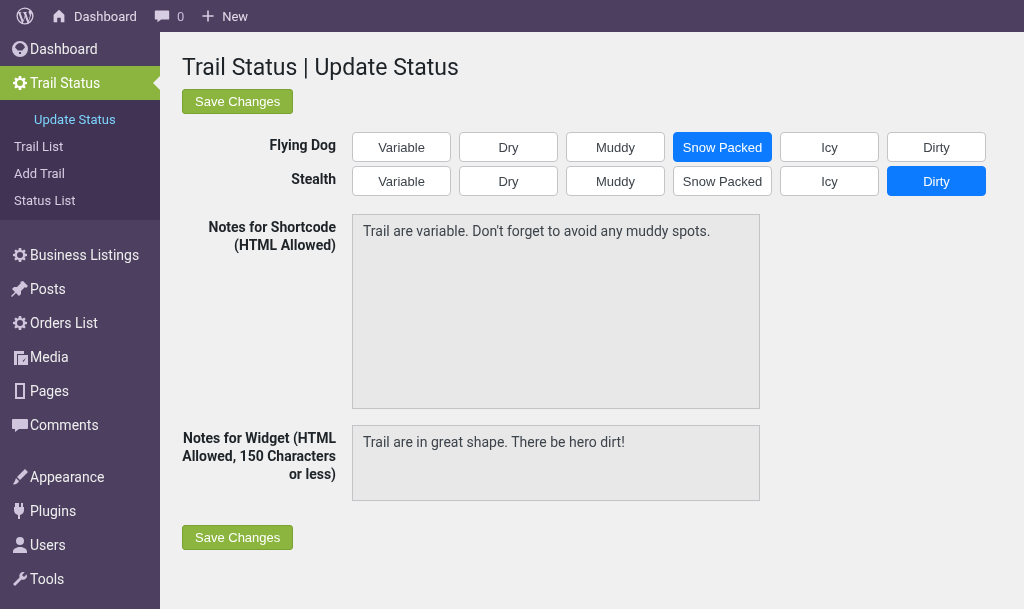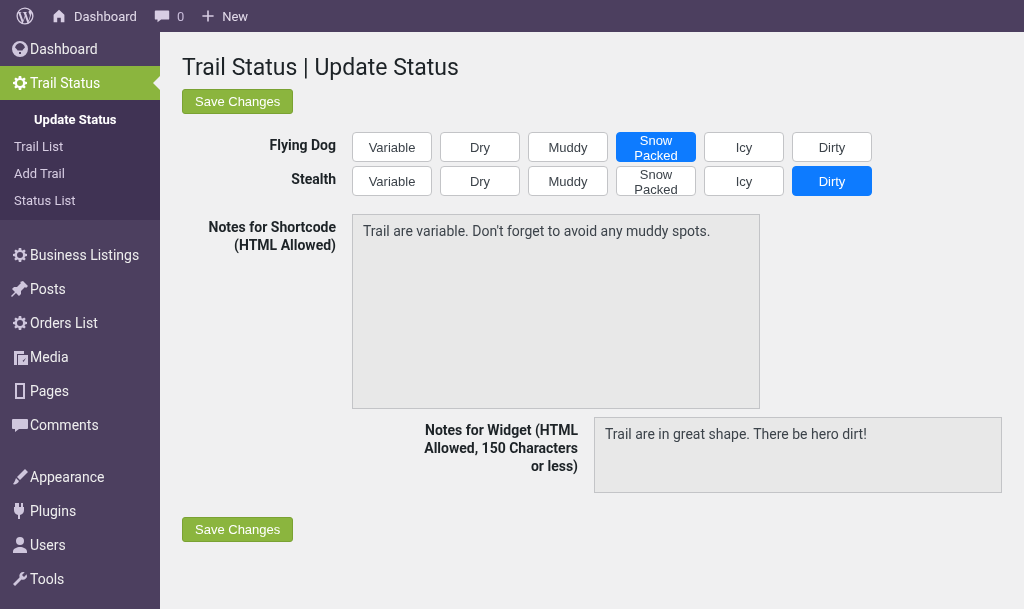--- a/index.html
+++ b/index.html
@@ -73,21 +73,21 @@
   .submenu {
     background: #403354;
     padding: 6px 0;
   }
   .submenu .sub-item {
     padding: 6px 14px;
     color: #d7cde3;
     font-size: 13px;
     cursor: pointer;
   }
-  .submenu .sub-item.current { color: #ffffff; font-weight: 700; padding-left: 34px; }
+  .submenu .sub-item.current { color: #7dd3fc; font-weight: 400; padding-left: 34px; }
 
   .menu-separator { height: 18px; }
 
   .content {
     flex: 1;
     padding: 12px 22px;
     overflow: auto;
   }
   h1 {
     font-size: 23px;
@@ -119,21 +119,21 @@
     font-size: 14px;
     line-height: 1.3;
     padding-top: 4px;
   }
 
   .status-buttons {
     display: flex;
     gap: 8px;
   }
   .status-btn {
-    width: 80px;
+    width: 99px;
     height: 30px;
     border: 1px solid #c3c4c7;
     background: #fff;
     border-radius: 4px;
     font-size: 13px;
     color: #3c434a;
     cursor: pointer;
   }
   .status-btn.active {
     background: #0d7bff;
@@ -304,21 +304,21 @@
       </div>
     </div>
 
     
     <div class="form-row">
       <div class="form-label">Notes for Shortcode (HTML Allowed)</div>
       <textarea class="notes-shortcode" style="">Trail are variable. Don't forget to avoid any muddy spots.</textarea>
     </div>
 
     
-    <div class="form-row" style="margin-top:8px;justify-content:flex-end;">
+    <div class="form-row" style="margin-top:16px;">
       <div class="form-label">Notes for Widget (HTML Allowed, 150 Characters or less)</div>
       <textarea class="notes-widget" style="">Trail are in great shape. There be hero dirt!</textarea>
     </div>
 
     <div class="save-bottom">
       <button class="button-primary">Save Changes</button>
     </div>
   </div>
 </div>
 

